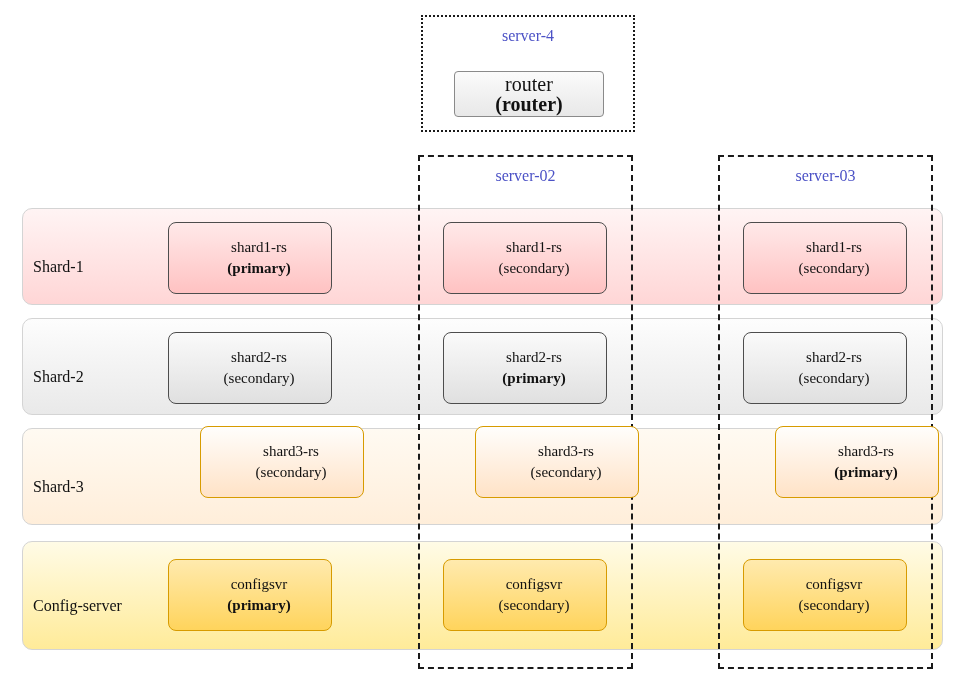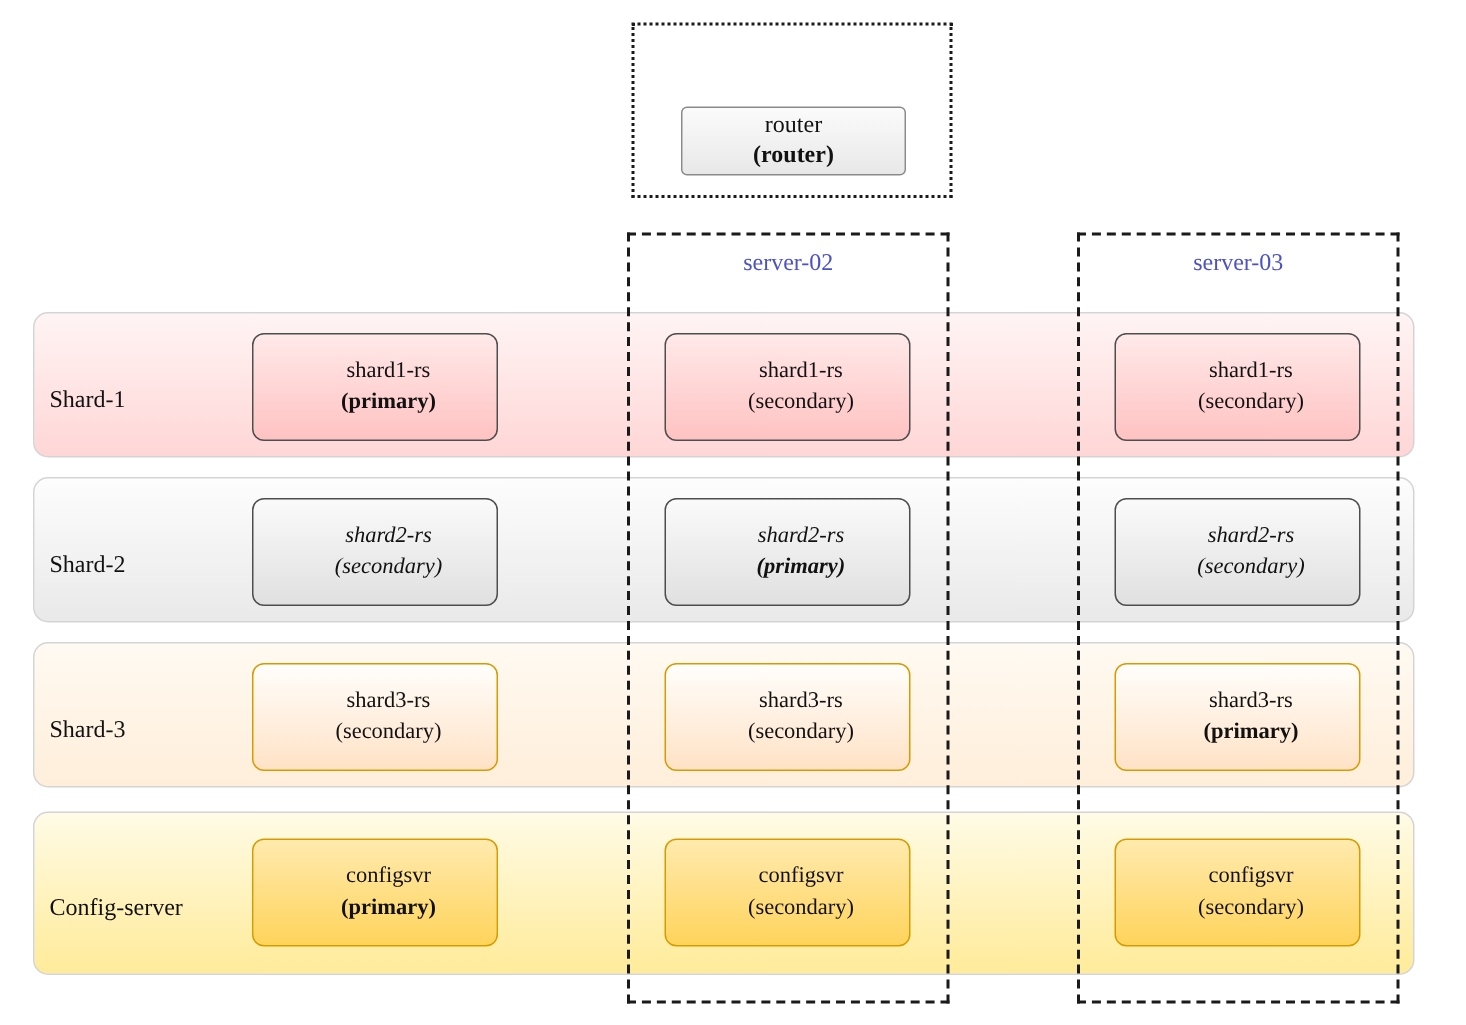--- a/index.html
+++ b/index.html
@@ -82,21 +82,21 @@
     height: 46px;
     border: 1px solid #8a8a8a;
     border-radius: 4px;
     box-sizing: border-box;
     background: linear-gradient(180deg, #fbfbfb 0%, #e8e8e8 100%);
     display: flex;
     flex-direction: column;
     align-items: center;
     justify-content: center;
     line-height: 20px;
-    font-size: 16px;
+    font-size: 20px;
     color: #111111;
   }
 
   
   .node {
     position: absolute;
     width: 164px;
     height: 72px;
     border-radius: 8px;
     box-sizing: border-box;
@@ -105,36 +105,36 @@
     align-items: center;
     justify-content: center;
     line-height: 21px;
     font-size: 15px;
     color: #111111;
     z-index: 3;
     text-align: center;
     padding-left: 18px;
   }
   .node.theme-red    { border: 1px solid #4d4d4d; background: linear-gradient(180deg, #ffe9e9 0%, #ffc2c2 100%); }
-  .node.theme-gray   { border: 1px solid #4d4d4d; background: linear-gradient(180deg, #fafafa 0%, #e0e0e0 100%); font-style: italic; }
+  .node.theme-gray   { border: 1px solid #4d4d4d; background: linear-gradient(180deg, #fafafa 0%, #e0e0e0 100%); }
   .node.theme-orange { border: 1px solid #d79b00; background: linear-gradient(180deg, #fffefc 0%, #ffe2c6 100%); }
   .node.theme-yellow { border: 1px solid #d79b00; background: linear-gradient(180deg, #ffeaae 0%, #ffd45c 100%); }
 
   .node-role, .router-role { font-weight: 400; }
   .node[data-role="primary"] .node-role { font-weight: 700; }
   .router-node[data-role="mongos"] .router-role { font-weight: 700; }
 
   
   .nl1 { left: 168px; }
   .nl2 { left: 443px; }
   .nl3 { left: 743px; }
   
   .nr1 { top: 222px; }
   .nr2 { top: 332px; }
-  .nr3 { top: 442px; }
+  .nr3 { top: 426px; margin-left: 32px; }
   .nr4 { top: 559px; }
 </style>
 </head>
 <body>
 
 <div class="canvas">
 
   <div class="band theme-red" style="top:208px;height:97px;">
     <div class="band-label">Shard-1</div>
   </div>
@@ -149,20 +149,21 @@
   </div>
 
   <div class="server-col" style="left:418px;">
     <div class="server-col-label">server-02</div>
   </div>
   <div class="server-col" style="left:718px;font-family:Liberation Serif, serif;">
     <div class="server-col-label">server-03</div>
   </div>
 
   <div class="server-group">
+    <div class="server-group-label">server-4</div>
     <div class="router-node" data-role="mongos">
       <div>router</div>
       <div class="router-role">(router)</div>
     </div>
   </div>
 
   <div class="node theme-red nl1 nr1" data-role="primary">
     <div class="node-title">shard1-rs</div>
     <div class="node-role">(primary)</div>
   </div>

